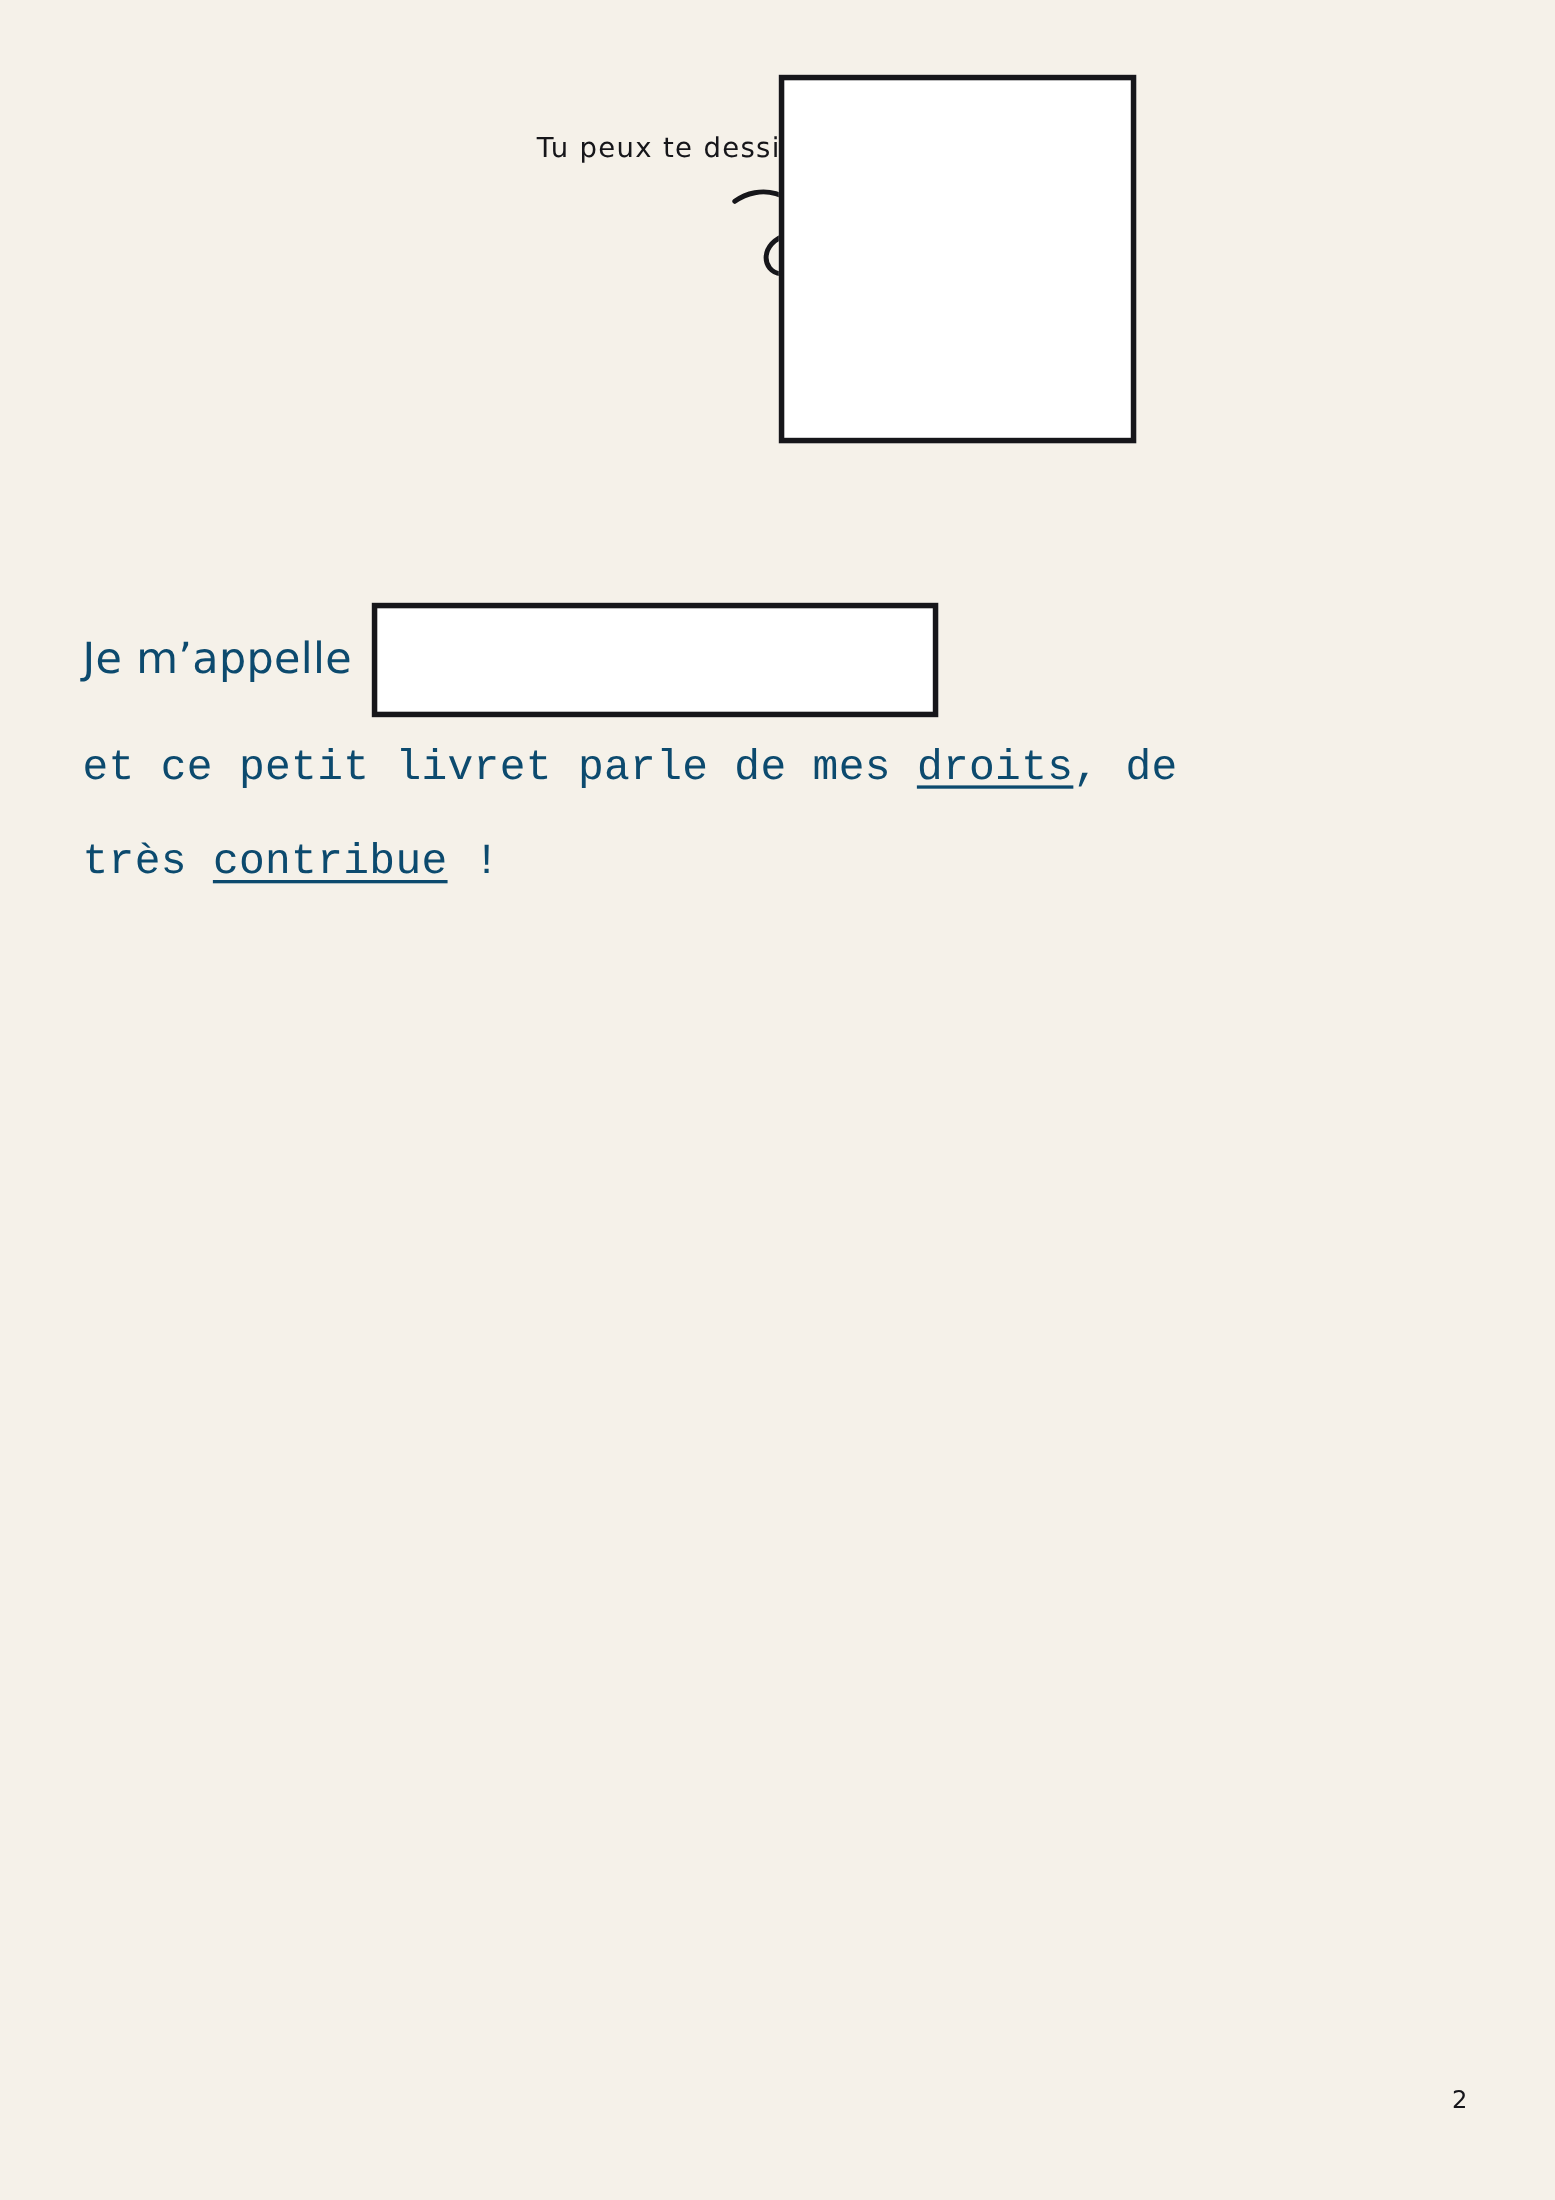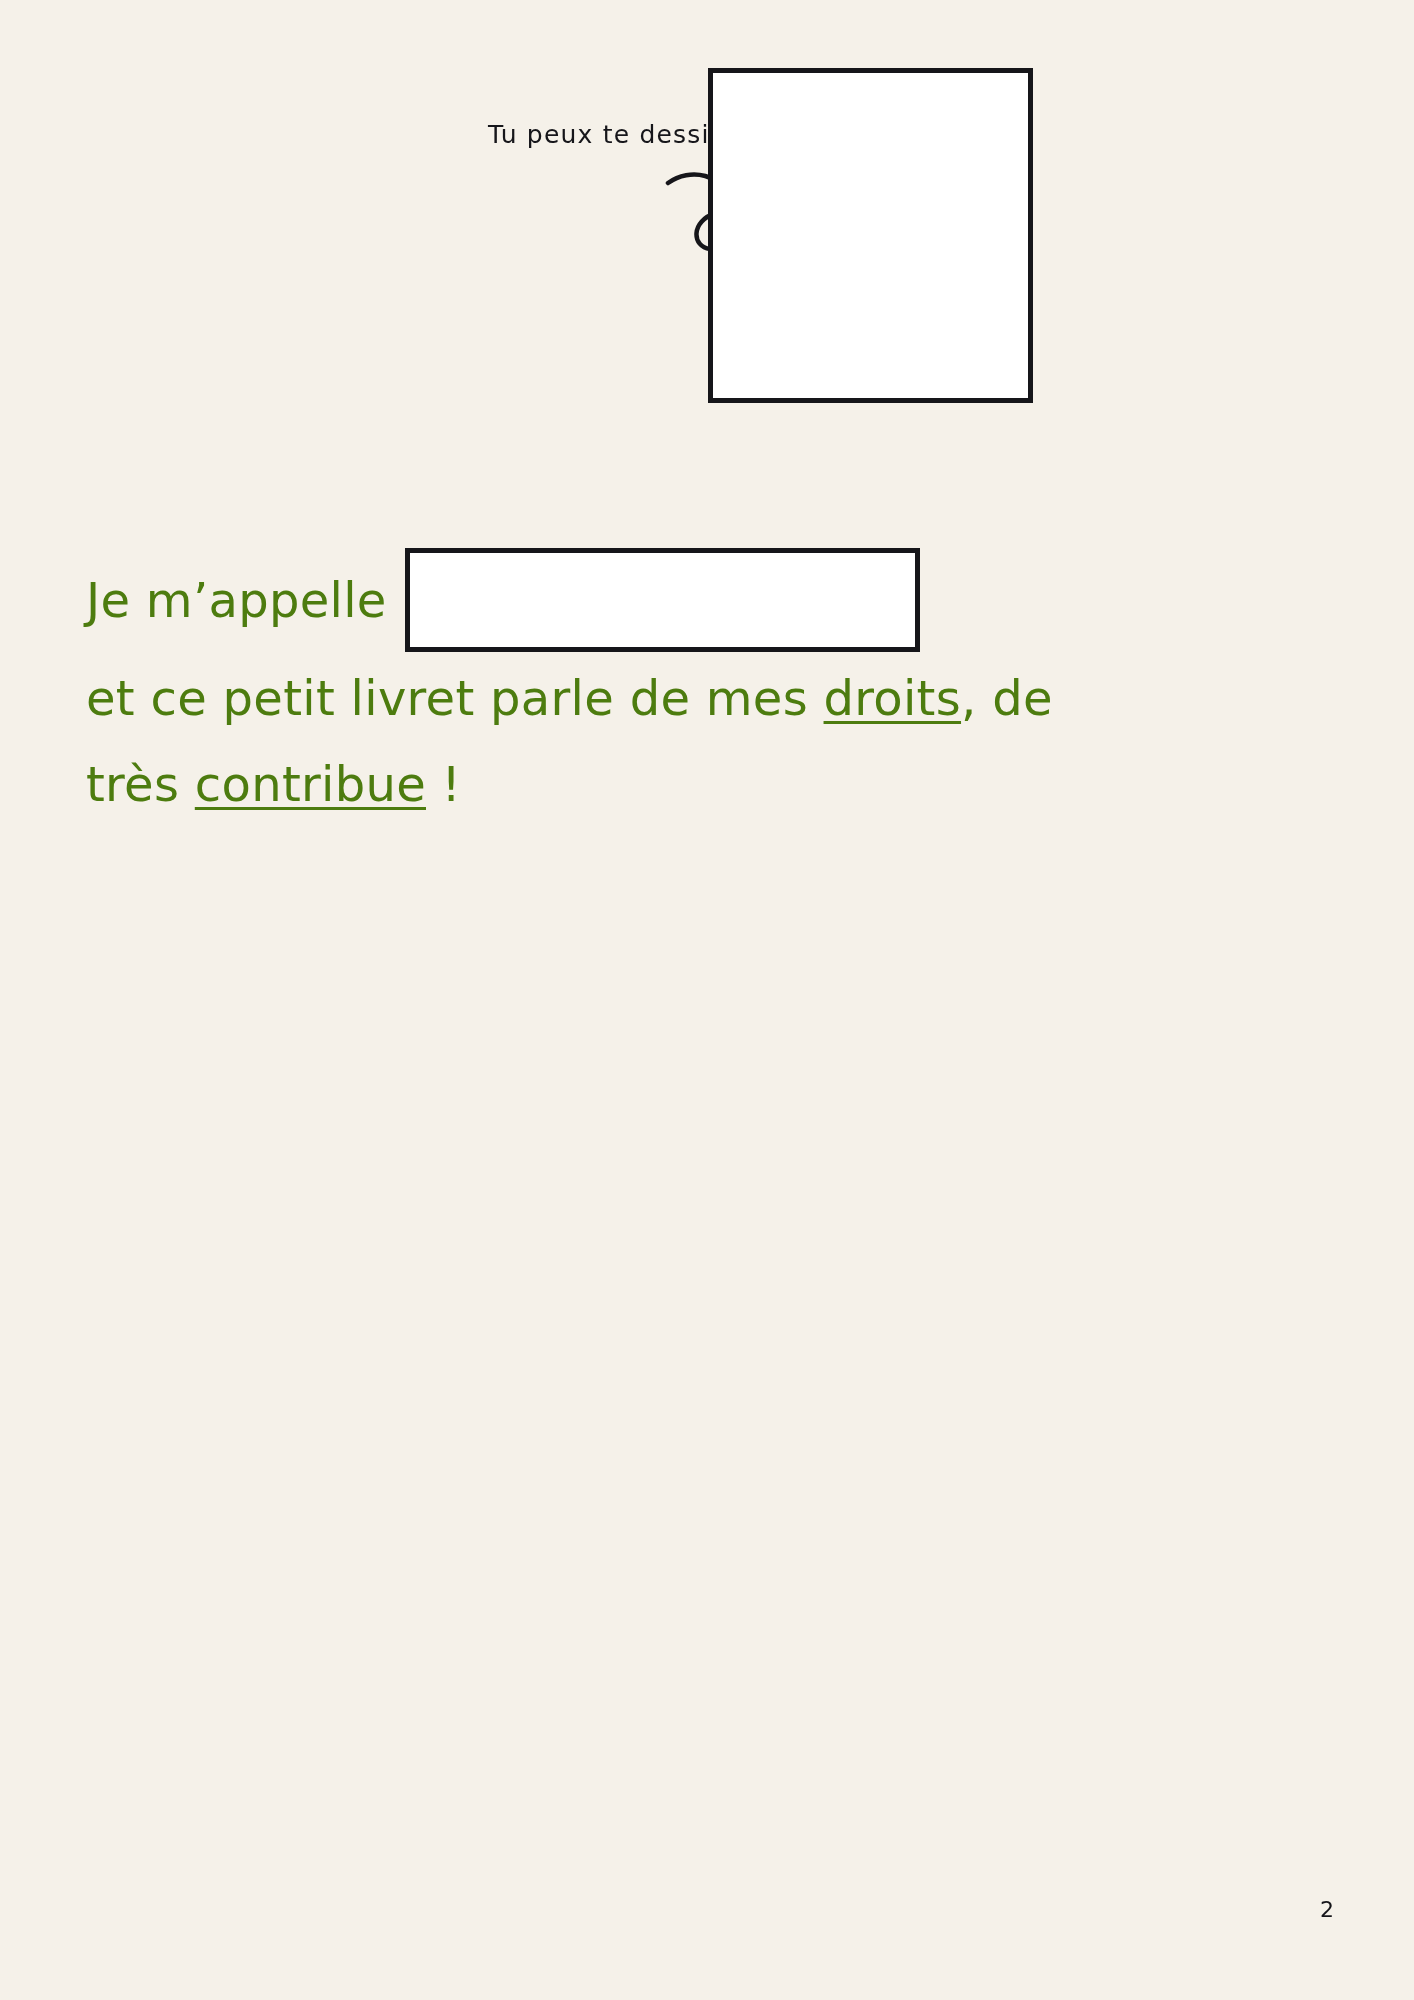--- a/index.html
+++ b/index.html
@@ -47,27 +47,27 @@
     width: 325px;
     height: 335px;
     background: #ffffff;
     border: 5px solid #16161a;
     box-sizing: border-box;
   }
 
   
   .text-block {
     position: absolute;
-    left: 86px;
+    left: 75px;
     top: 545px;
     width: 1030px;
     font-family: "DejaVu Sans", sans-serif;
-    font-size: 48px;
+    font-size: 39px;
     line-height: 86px;
-    color: #4d7c0f;
+    color: #0c4a6e;
     letter-spacing: 0.3px;
   }
 
   .line {
     white-space: nowrap;
   }
 
   .line-1 {
     display: flex;
     align-items: center;
@@ -86,20 +86,21 @@
   }
 
   .u {
     text-decoration: underline;
     text-underline-offset: 6px;
     text-decoration-thickness: 3px;
   }
 
   .wrap-lines .line {
     display: block;
+    font-family: Liberation Mono, monospace;
   }
 
   
   .page-number {
     position: absolute;
     right: 80px;
     bottom: 78px;
     font-family: "DejaVu Sans", sans-serif;
     font-size: 22px;
     color: #15151a;

